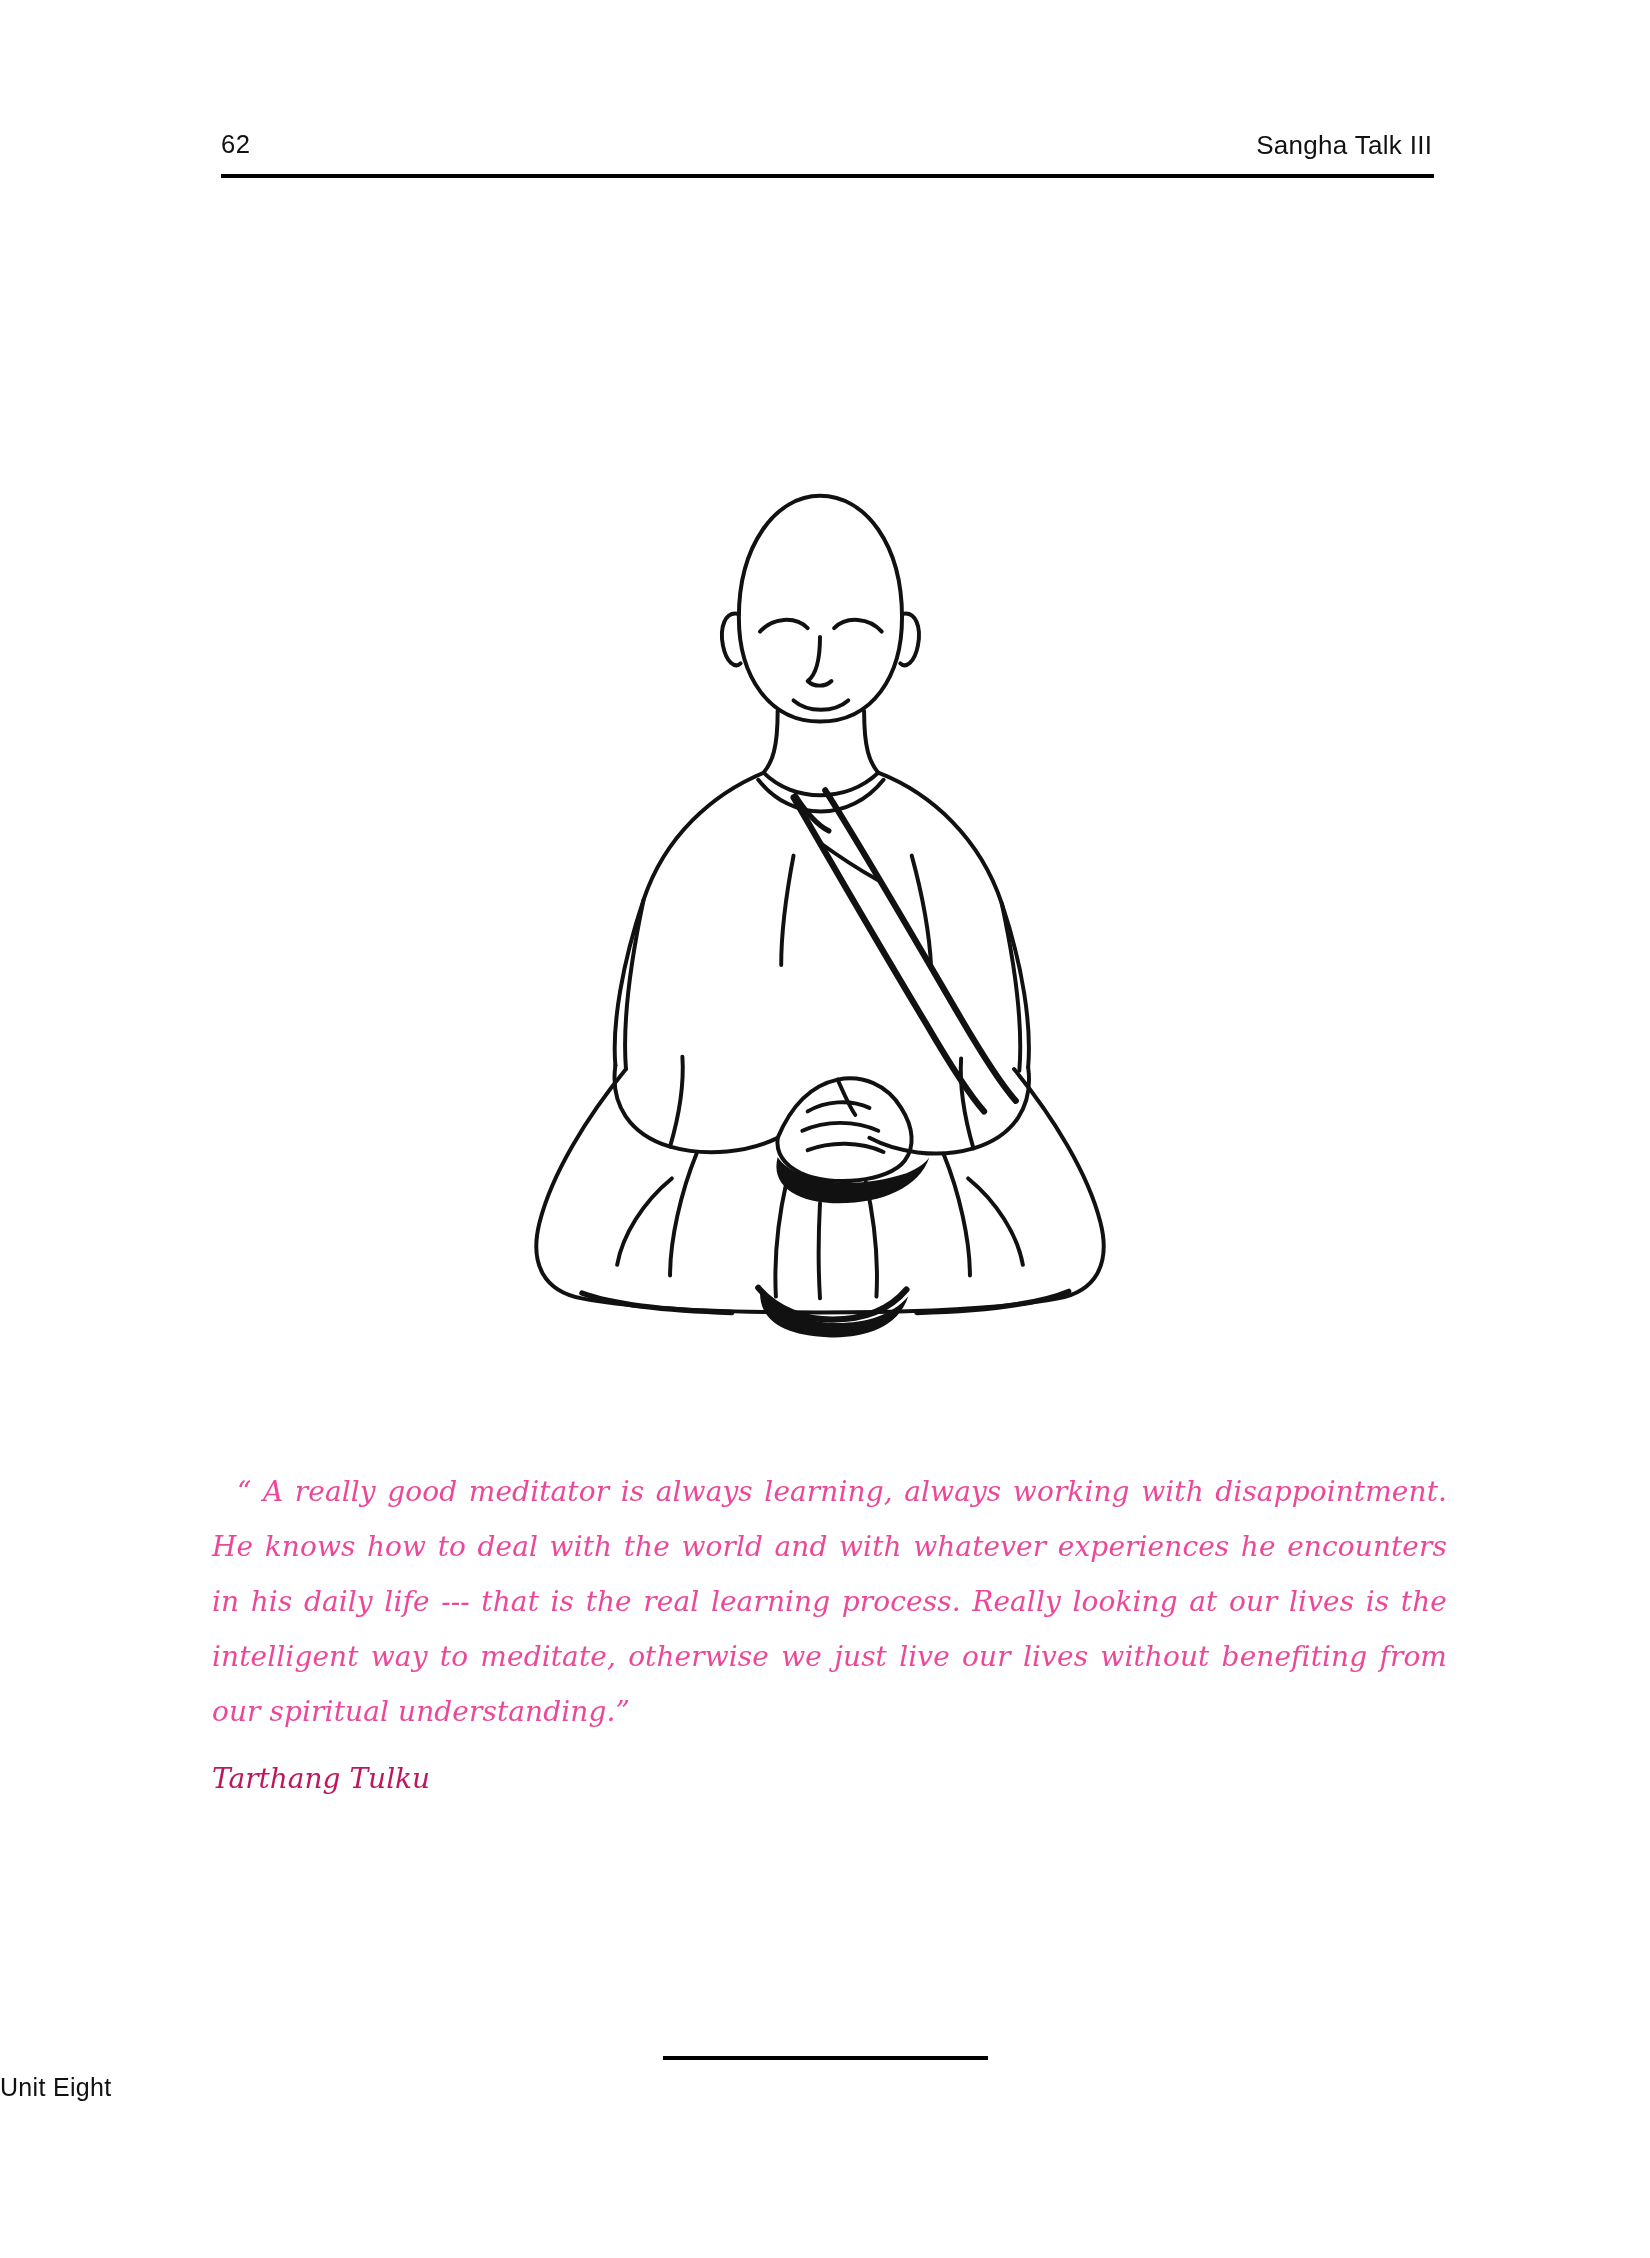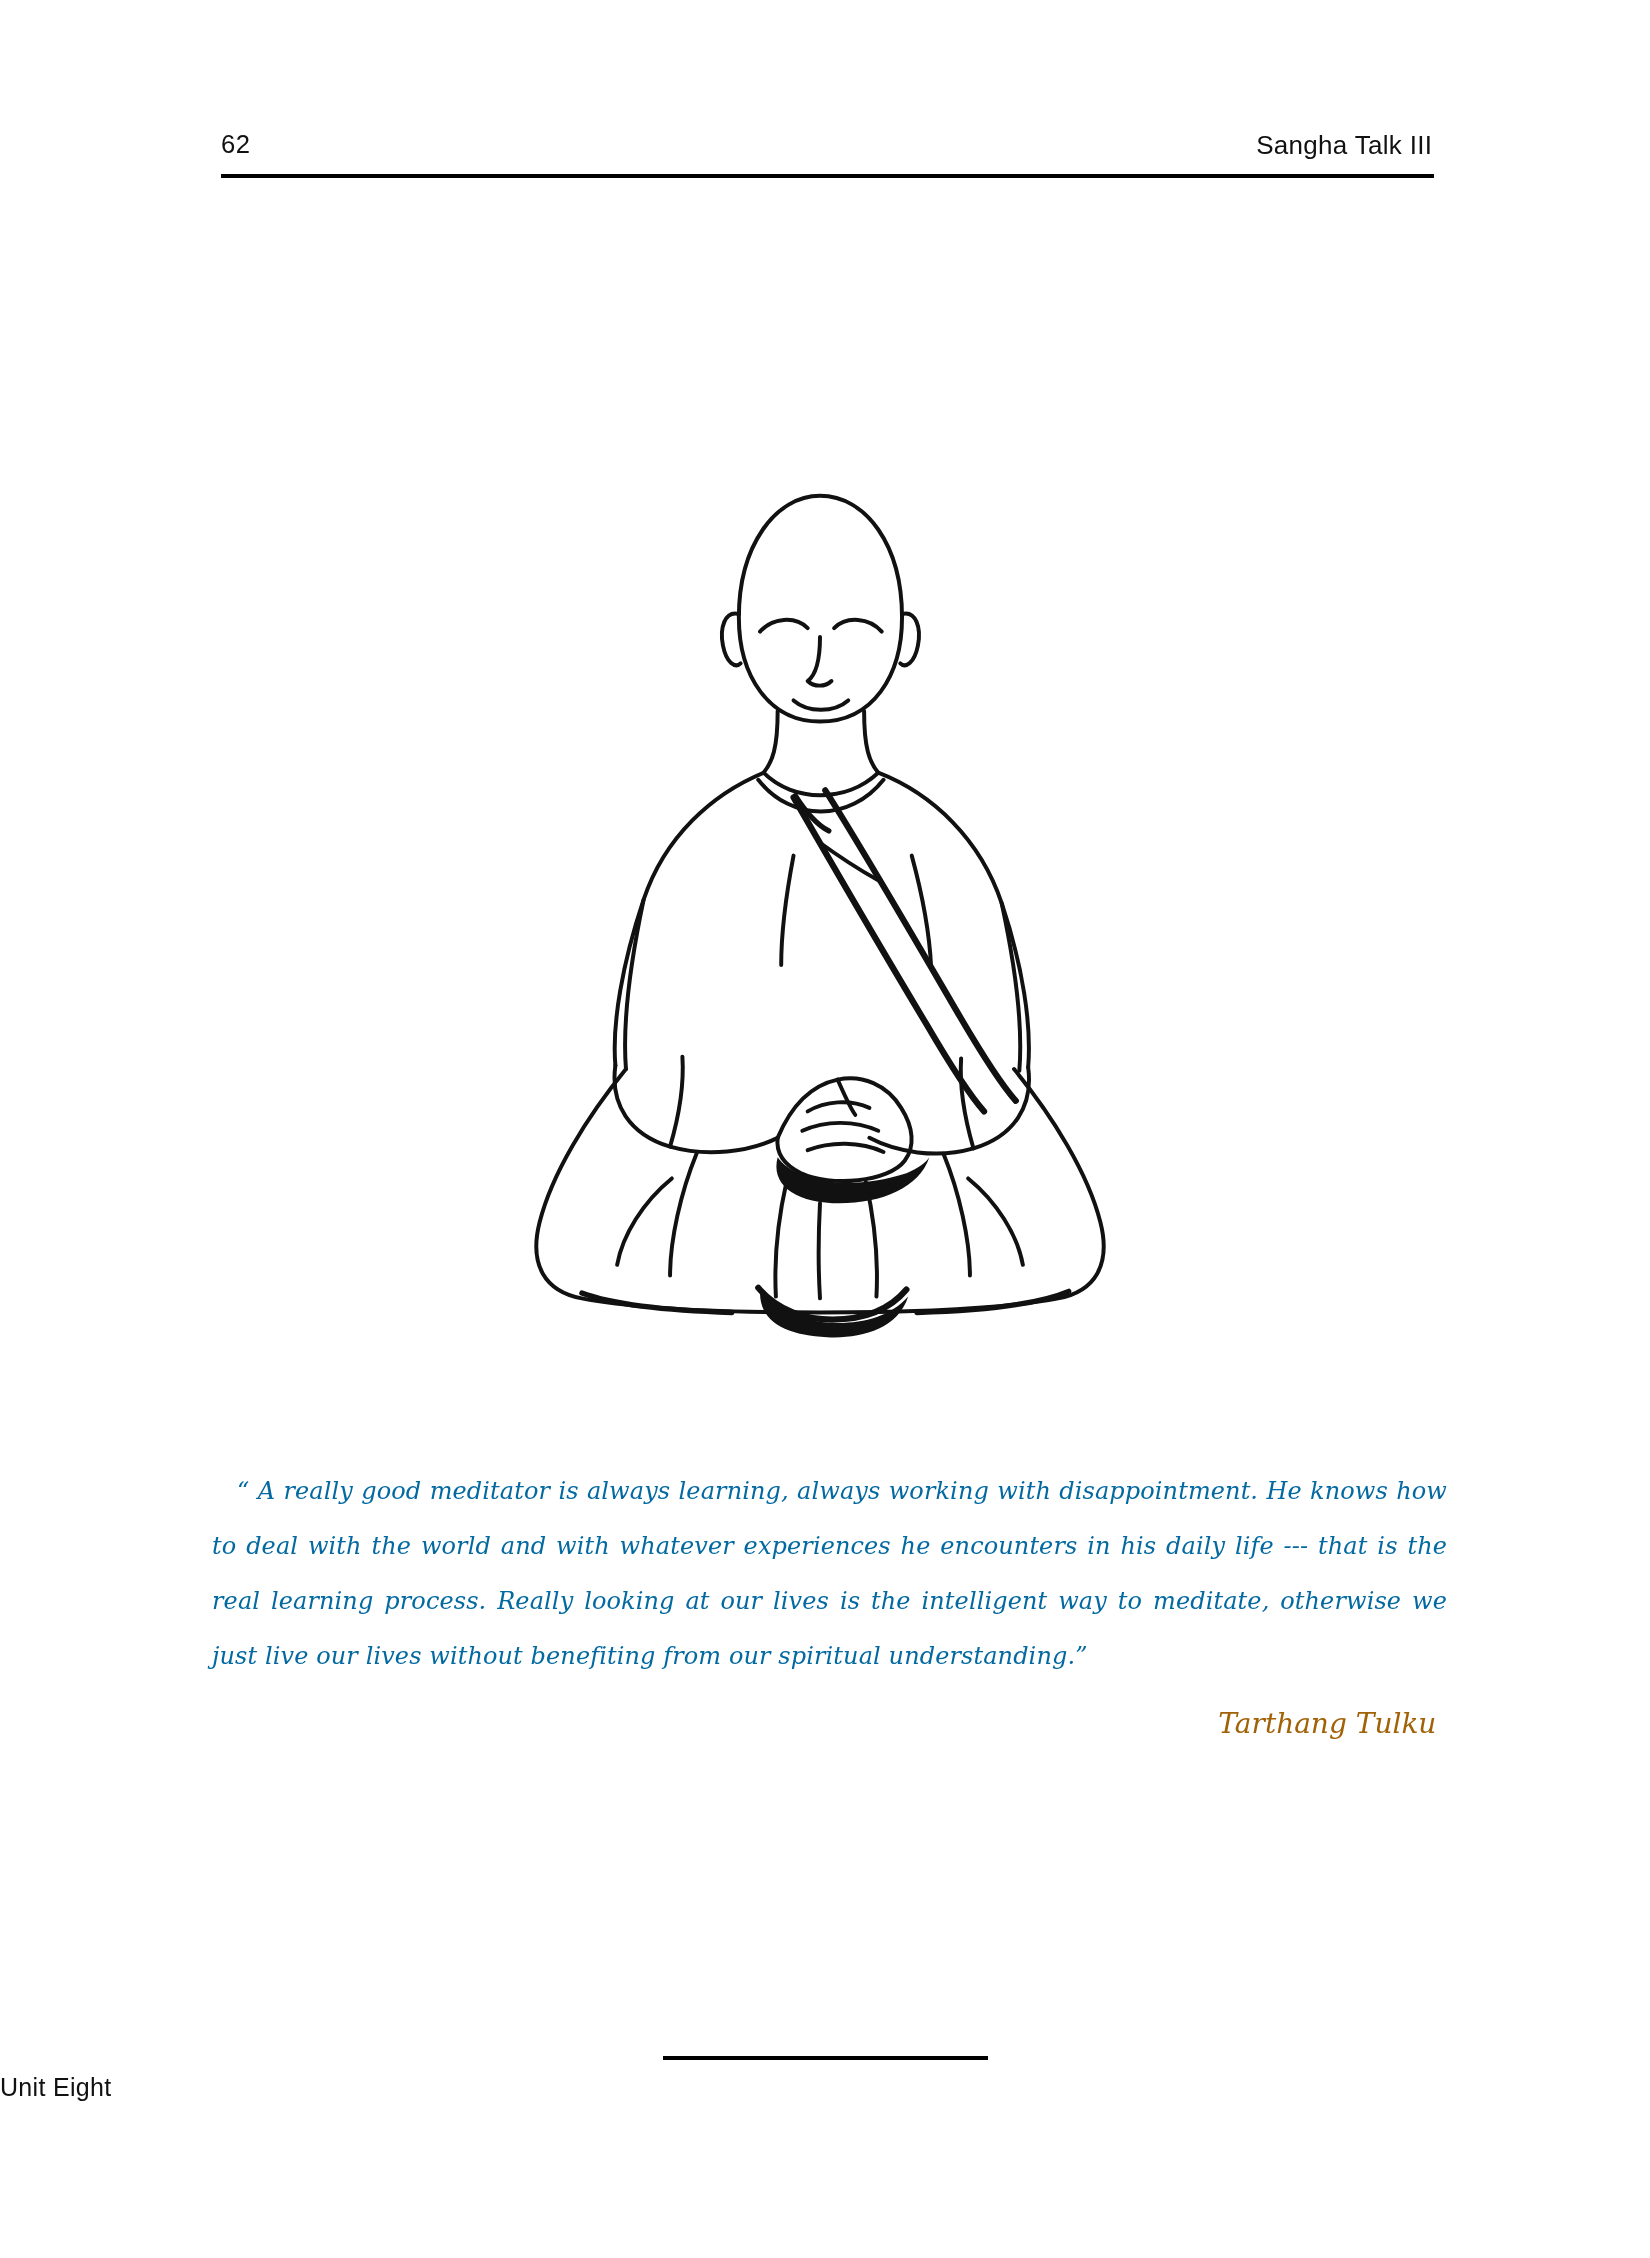--- a/index.html
+++ b/index.html
@@ -71,35 +71,34 @@
   
   .quote-block {
     position: absolute;
     left: 212px;
     top: 1464px;
     width: 1235px;
   }
   .quote-text {
     font-family: "DejaVu Serif", serif;
     font-style: italic;
-    font-size: 24px;
+    font-size: 28px;
     line-height: 55px;
     text-align: justify;
-    color: #0369a1;
+    color: #ec4899;
     letter-spacing: 0.1px;
     text-indent: 25px;
   }
   .quote-attrib {
     font-family: "DejaVu Serif", serif;
     font-style: italic;
     font-size: 28px;
-    text-align: right;
     margin-top: 23px;
     padding-right: 10.6px;
-    color: #a16207;
+    color: #be185d;
   }
 
   
   .footer {
     position: absolute;
     left: 0;
     top: 2056px;
     width: 100%;
   }
   .footer-rule {

